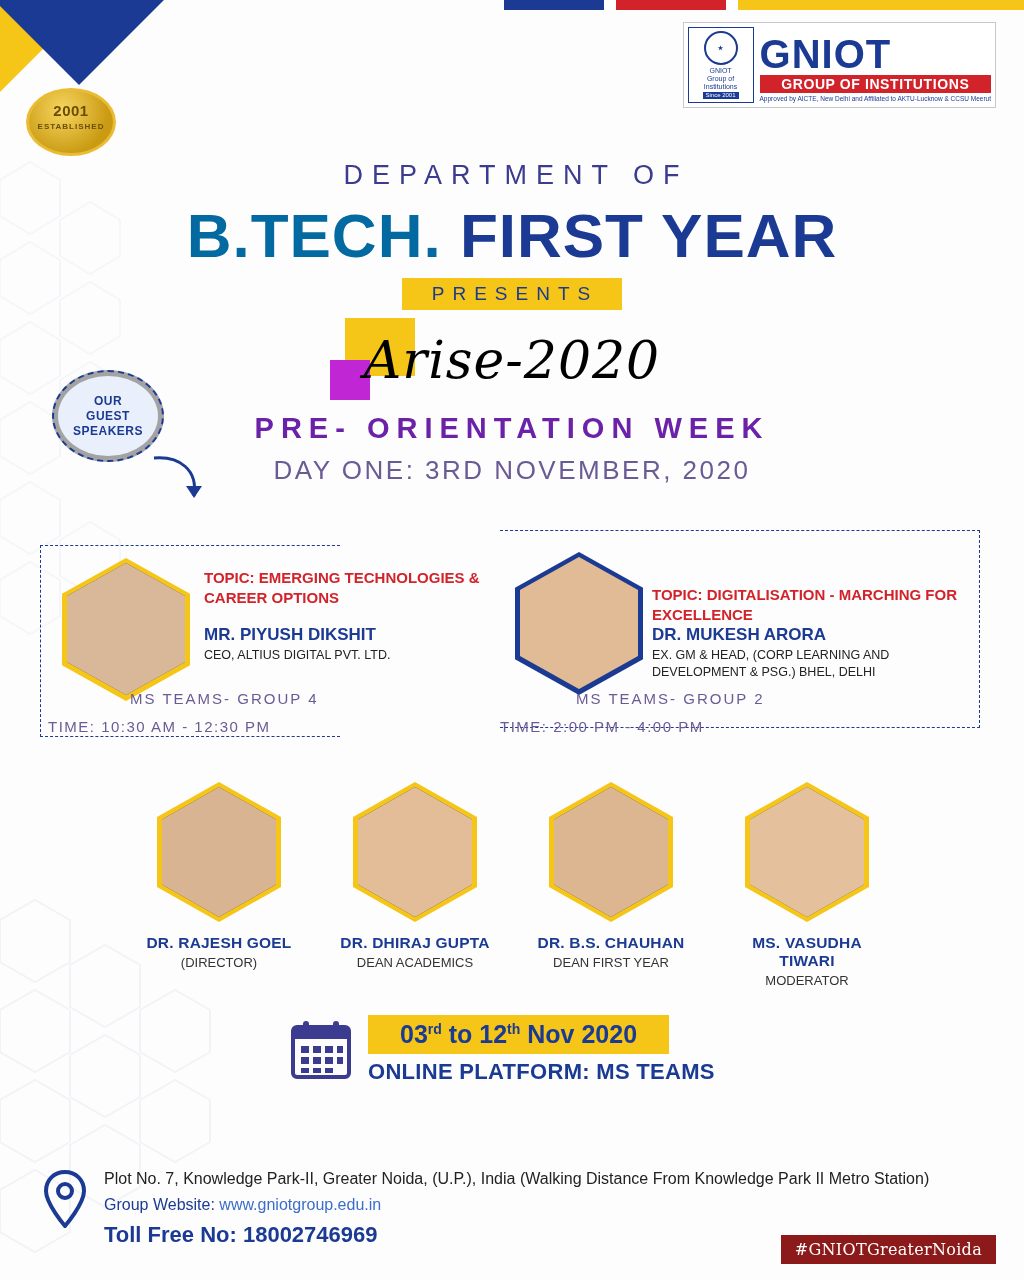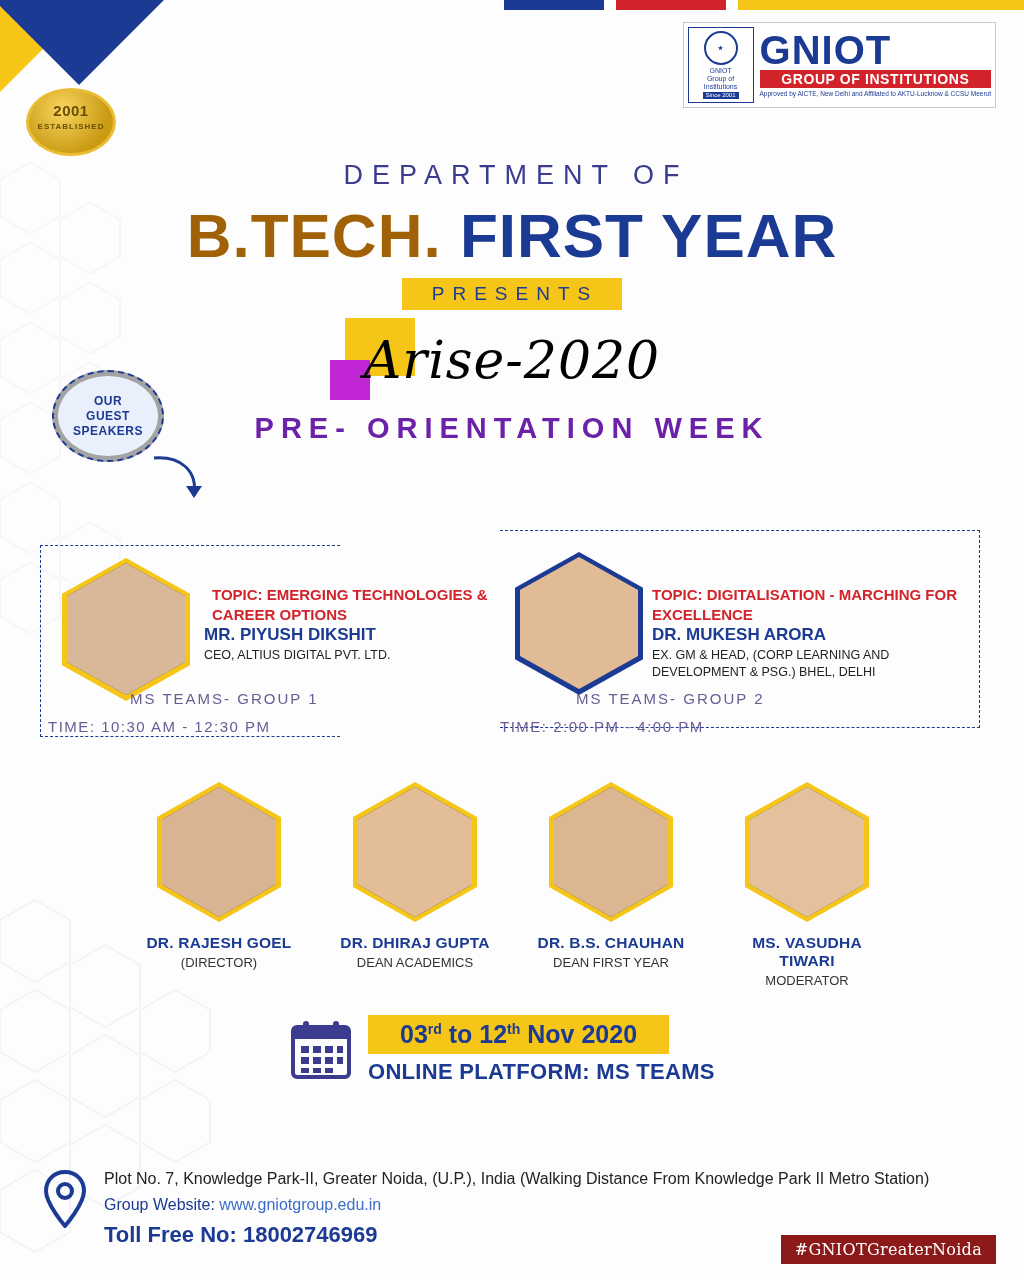--- a/index.html
+++ b/index.html
@@ -70,21 +70,21 @@
   }
   .est-badge .est {
     position: absolute; top: 34px; left: 0; right: 0;
     text-align: center; font-size: 8px; font-weight: bold; color: #6b4e06;
     letter-spacing: 1px;
   }
 
   
   .logo-box {
     position: absolute; right: 28px; top: 22px;
-    display: flex; align-items: center;
+    display: flex; align-items: flex-end;
     border: 1px solid #c9c9c9;
     background: #fff;
     padding: 4px;
   }
   .logo-emblem {
     width: 66px; height: 76px;
     border: 1px solid #1b3a93;
     display: flex; flex-direction: column; align-items: center; justify-content: center;
     font-size: 7px; color: #1b3a93; text-align: center; line-height: 1.15;
     padding: 2px;
@@ -115,21 +115,21 @@
     position: absolute; top: 160px; left: 0; right: 0;
     text-align: center;
     font-size: 27px; letter-spacing: 9px; color: #3b3b8f; font-weight: 400; padding-left: 8px;
   }
   .btech {
     position: absolute; top: 200px; left: 0; right: 0;
     text-align: center;
     font-size: 62px; font-weight: bold; letter-spacing: 1px;
     color: #1b3a93;
   }
-  .btech .purple { color: #a16207; }
+  .btech .purple { color: #0369a1; }
   .presents-wrap {
     position: absolute; top: 278px; left: 0; right: 0; text-align: center;
   }
   .presents {
     display: inline-block;
     background: #f5c518;
     color: #1b3a93;
     font-size: 19px; letter-spacing: 8px; font-weight: 400;
     padding: 5px 24px 5px 30px;
   }
@@ -357,40 +357,41 @@
     <span class="presents">PRESENTS</span>
   </div>
 
   <div class="arise-wrap">
     <div class="arise-sq1"></div>
     <div class="arise-sq2"></div>
     <div class="arise-text">Arise-2020</div>
   </div>
 
   <div class="pre-orient">PRE- ORIENTATION WEEK</div>
+  <div class="day-one">DAY ONE: 3RD NOVEMBER, 2020</div>
 
   <div class="guest-badge">
     <div class="inner">
       <span>OUR</span>
       <span>GUEST</span>
       <span>SPEAKERS</span>
     </div>
   </div>
   <svg class="guest-arrow" viewBox="0 0 56 56">
     <path d="M4,6 C30,4 48,18 44,44" fill="none" stroke="#1b3a93" stroke-width="3"></path>
     <path d="M44,46 L36,34 L52,34 Z" fill="#1b3a93"></path>
   </svg>
 
   <div class="panel panel-left"></div>
   <div class="hexframe sp1-frame"></div>
   <div class="hexpic sp1-pic"></div>
-  <div class="topic" style="left:204px; top:585px; width:290px;margin-left:8px;">TOPIC: EMERGING TECHNOLOGIES &amp; CAREER OPTIONS</div>
+  <div class="topic" style="left:204px; top:568px; width:290px;">TOPIC: EMERGING TECHNOLOGIES &amp; CAREER OPTIONS</div>
   <div class="sp-name" style="left:204px; top:625px;">MR. PIYUSH DIKSHIT</div>
   <div class="sp-role" style="left:204px; top:647px; width:280px;">CEO, ALTIUS DIGITAL PVT. LTD.</div>
-  <div class="sp-team" style="left:130px; top:690px;">MS TEAMS- GROUP 1</div>
+  <div class="sp-team" style="left:130px; top:690px;">MS TEAMS- GROUP 4</div>
   <div class="sp-time" style="left:48px; top:718px;">TIME: 10:30 AM - 12:30 PM</div>
 
   <div class="panel panel-right"></div>
   <div class="hexframe blue sp2-frame"></div>
   <div class="hexpic sp2-pic"></div>
   <div class="topic" style="left:652px; top:585px; width:320px;">TOPIC: DIGITALISATION - MARCHING FOR EXCELLENCE</div>
   <div class="sp-name" style="left:652px; top:625px;">DR. MUKESH ARORA</div>
   <div class="sp-role" style="left:652px; top:647px; width:330px;">EX. GM  &amp; HEAD, (CORP LEARNING AND DEVELOPMENT &amp; PSG.) BHEL, DELHI</div>
   <div class="sp-team" style="left:576px; top:690px;">MS TEAMS- GROUP 2</div>
   <div class="sp-time" style="left:500px; top:718px;">TIME: 2:00 PM - 4:00 PM</div>

